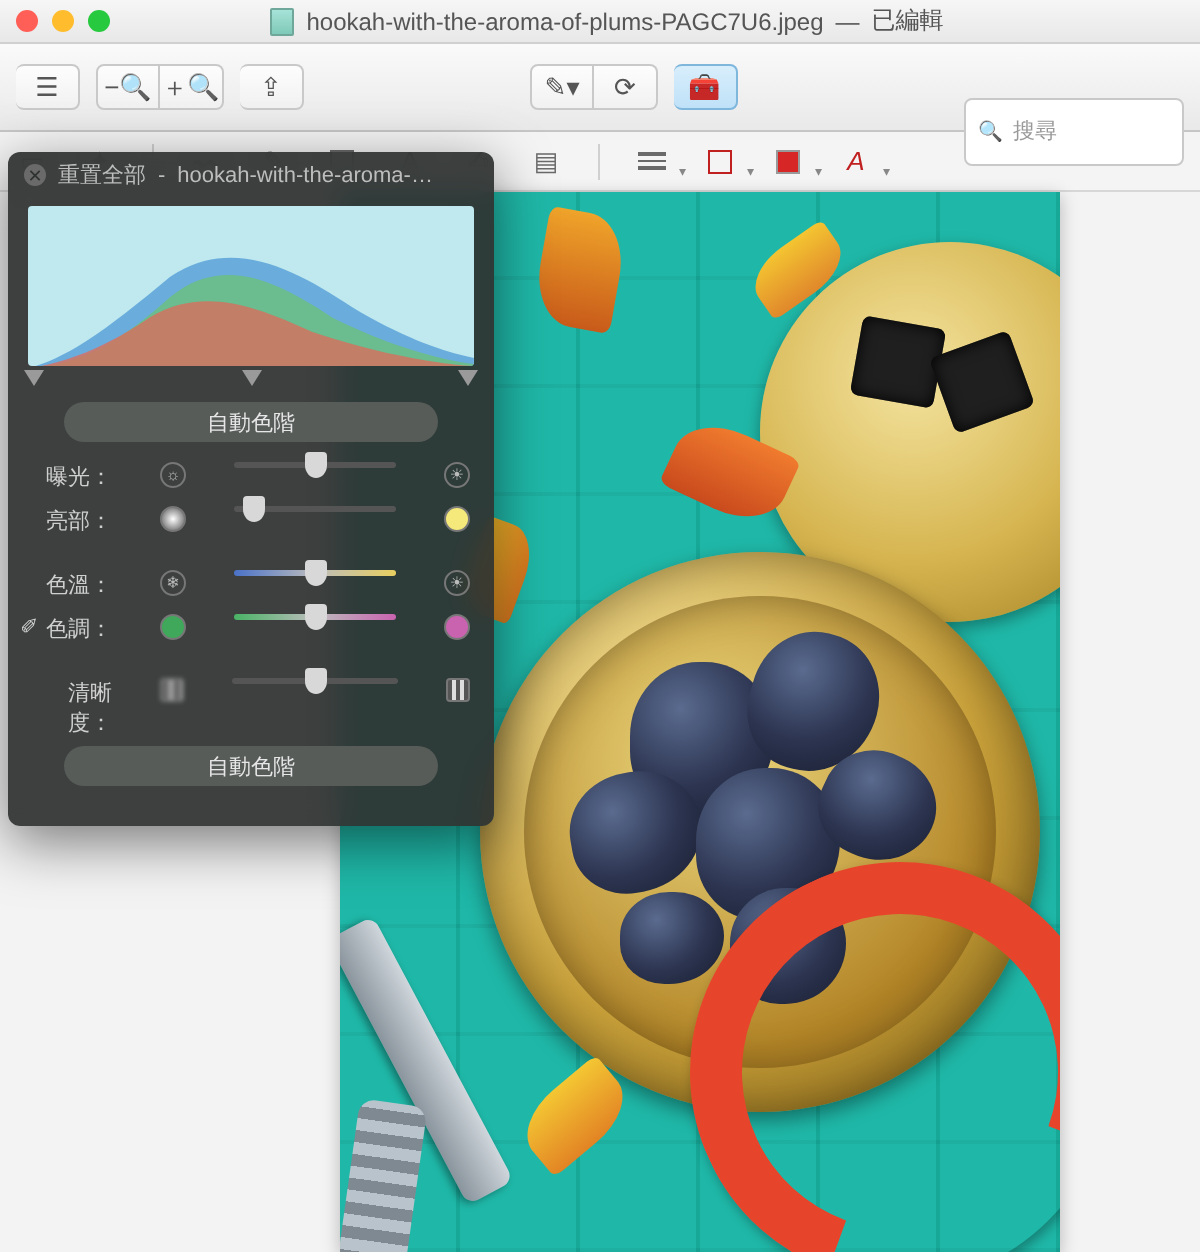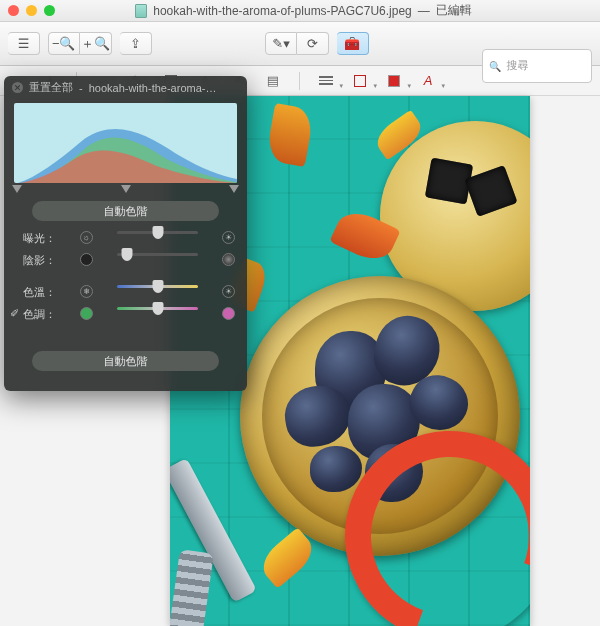--- a/index.html
+++ b/index.html
@@ -230,29 +230,29 @@
   <div class="slider-row">
     <span class="lbl">曝光：</span>
     <span class="endcap">☼</span>
     <div class="track">
         <div class="thumb" style="left:50%"></div>
       </div>
     <span class="endcap">☀</span>
   </div>
 
 
-
-  <div class="slider-row">
-    <span class="lbl">陰影：</span>
-    <span class="endcap" style="background:#222"></span>
+  <div class="slider-row">
+    <span class="lbl">亮部：</span>
+    <span class="endcap" style="background:radial-gradient(#fff,#555)"></span>
     <div class="track">
         <div class="thumb" style="left:12%"></div>
       </div>
-    <span class="endcap" style="background:radial-gradient(#888,#222)"></span>
-  </div>
+    <span class="endcap" style="background:#f4e97a"></span>
+  </div>
+
 
   <div class="sep-row"></div>
 
 
   <div class="slider-row">
     <span class="lbl">色溫：</span>
     <span class="endcap">❄</span>
     <div class="track tmp-track">
         <div class="thumb" style="left:50%"></div>
       </div>
@@ -265,16 +265,24 @@
     <span class="endcap" style="background:#3fa85a"></span>
     <div class="track tnt-track">
         <div class="thumb" style="left:50%"></div>
       </div>
     <span class="endcap" style="background:#c963b0"></span>
   </div>
 
 
   <div class="sep-row"></div>
 
+  <div class="slider-row">
+    <span class="lbl">清晰度：</span>
+    <span class="endcap sq" style="background:repeating-linear-gradient(90deg,#666 0 3px,#999 3px 6px); filter:blur(1px)"></span>
+    <div class="track">
+        <div class="thumb" style="left:50%"></div>
+      </div>
+    <span class="endcap sq" style="background:repeating-linear-gradient(90deg,#555 0 2px,#ddd 2px 4px)"></span>
+  </div>
 
   <div class="sep-row"></div>
   <div class="wide-btn">自動色階</div>
 </div>
 
 </body></html>

